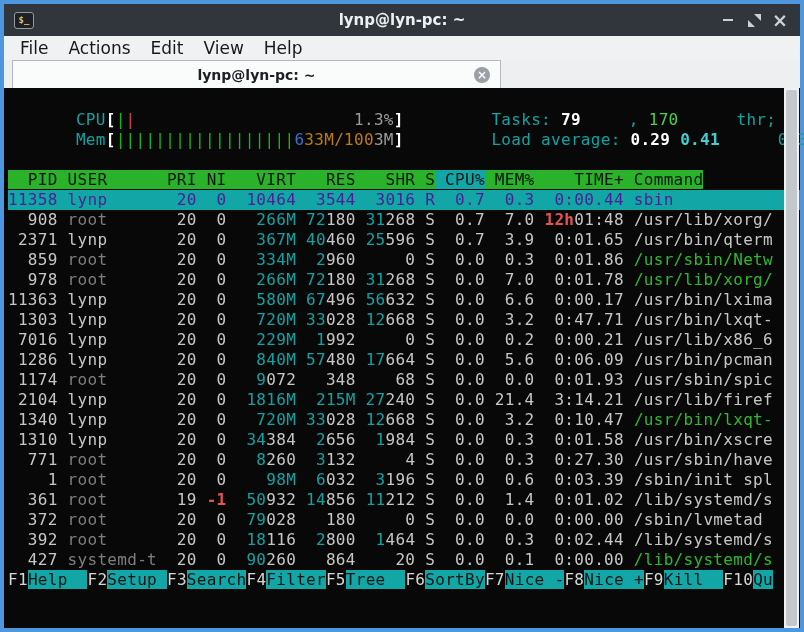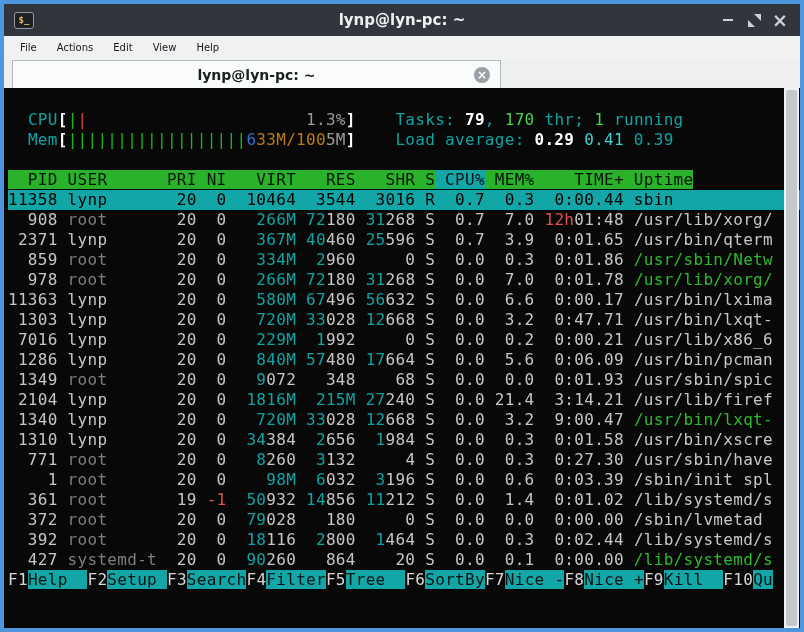--- a/index.html
+++ b/index.html
@@ -20,52 +20,52 @@
   .btn-min-glyph{width:10px;height:2px;background:#ccd1d5;}
   .btn-restore-glyph{position:relative;width:13px;height:13px;}
   .btn-restore-glyph::before{content:"";position:absolute;right:0;top:0;width:0;height:0;
       border-top:7px solid #ccd1d5;border-left:7px solid transparent;}
   .btn-restore-glyph::after{content:"";position:absolute;left:0;bottom:0;width:0;height:0;
       border-bottom:7px solid #ccd1d5;border-right:7px solid transparent;}
   .btn-close{color:#ccd1d5;font-size:19px;font-weight:bold;line-height:14px;}
   
   .menubar{height:24px;flex:0 0 24px;background:var(--menubar,#f0f1f2);display:flex;
            align-items:center;padding:0 6px;}
-  .menu-item{padding:0 10px;font-size:10px;color:#17191b;line-height:24px;}
+  .menu-item{padding:0 10px;font-size:17px;color:#17191b;line-height:24px;}
   
   .tabbar{height:28px;flex:0 0 28px;background:var(--tabbar,#edeff0);display:flex;}
   .tab{width:489px;margin-left:8px;box-sizing:border-box;background:var(--tab,#fafbfb);
        border:1px solid #b5b9bc;border-bottom:none;display:flex;align-items:center;
        justify-content:center;position:relative;}
   .tab-label{font-size:14px;font-weight:bold;color:#1d2022;}
   .tab-close{position:absolute;right:10px;width:16px;height:16px;border-radius:50%;
              background:#9aa0a5;color:#fff;font-size:12px;line-height:16px;text-align:center;
              font-weight:bold;}
   
   .term{flex:1;position:relative;background:var(--term-bg,#080808);
         font-family:"DejaVu Sans Mono",monospace;font-size:16px;letter-spacing:0.3px;}
   .lines{padding:2px 0 0 4px;}
   .ln{height:20px;line-height:20px;white-space:pre;color:var(--text,#c6c6c6);}
-  .cy{color:var(--cyan,#10a3a3);}
+  .cy{color:var(--cyan,#10a3a3);margin-left:48px;}
   .cyt{color:var(--cyan,#10a3a3);}
   .wb{color:#ffffff;font-weight:bold;}
   .bgrn{color:var(--bright-green,#4ad24a);font-weight:normal;}
-  .bcyb{color:#41d1d1;font-weight:normal;}
+  .bcyb{color:#41d1d1;font-weight:bold;}
   .dim{color:var(--dim,#9b9b9b);}
   .dim2{color:var(--shadow,#7e7e7e);}
   .grn{color:var(--green,#16b816);}
   .grn2{color:#2eba2e;margin-top:13px;}
-  .red{color:var(--red,#e45252);font-weight:normal;text-align:center;}
+  .red{color:var(--red,#e45252);font-weight:bold;text-align:center;}
   .redt{color:#cc4040;}
   .blue{color:var(--blue,#3a6fd0);}
   .amber{color:var(--amber,#bd7b11);}
   .hc{background:var(--header-green,#2ab22a);color:#081408;}
   .hcs{background:var(--cyan-bg,#12a6a6);color:#081414;}
   .sel{background:var(--cyan-bg,#12a6a6);}
-  .sel span{color:#000000;text-align:right;}
+  .sel span{color:#4c1d95;text-align:right;}
   .fk{color:#d6d6d6;}
   .fl{background:var(--cyan-bg,#12a6a6);color:#081414;}
   .scrollbar{position:absolute;top:0;right:1px;width:15px;height:100%;
              background:var(--sb-track,#f0f1f2);}
   .sb-thumb{position:absolute;left:2px;right:2px;top:2px;bottom:2px;
             background:var(--sb-thumb,#c4c8cc);border-radius:2px;}
 </style>
 </head>
 <body>
 
@@ -101,36 +101,36 @@
     <div class="tab">
       <span class="tab-label">lynp@lyn-pc: ~</span>
       <span class="tab-close">×</span>
     </div>
   </div>
 
   <div class="term">
     <div class="lines">
       <div class="ln"></div>
       <div class="ln"><span>  </span><span class="cy">CPU</span><span class="wb">[</span><span class="grn">|</span><span class="redt">|</span><span class="dim">                      1.3%</span><span class="wb">]</span><span>    </span><span class="cy">Tasks: </span><span class="wb">79</span><span class="cy">, </span><span class="bgrn">170</span><span class="cy"> thr; </span><span class="bgrn">1</span><span class="cy"> running</span></div>
-      <div class="ln"><span>  </span><span class="cy">Mem</span><span class="wb">[</span><span class="grn">||||||||||||||||||</span><span class="blue">6</span><span class="amber">33M/100</span><span class="dim">5M</span><span class="wb">]</span><span>    </span><span class="cy">Load average: </span><span class="wb">0.29 </span><span class="bcyb">0.41 </span><span class="cy">0.39</span></div>
+      <div class="ln"><span>  </span><span class="cy">Mem</span><span class="wb">[</span><span class="grn">||||||||||||||||||</span><span class="blue">6</span><span class="amber">33M/100</span><span class="dim">3M</span><span class="wb">]</span><span>    </span><span class="cy">Load average: </span><span class="wb">0.29 </span><span class="bcyb">0.41 </span><span class="cy">0.39</span></div>
       <div class="ln"></div>
-      <div class="ln"><span class="hc">  PID</span><span class="hc"> USER     </span><span class="hc"> PRI</span><span class="hc"> NI</span><span class="hc">   VIRT</span><span class="hc">   RES</span><span class="hc">   SHR</span><span class="hc"> S</span><span class="hcs"> CPU%</span><span class="hc"> MEM%</span><span class="hc">    TIME+</span><span class="hc"> Uptime</span></div>
+      <div class="ln"><span class="hc">  PID</span><span class="hc"> USER     </span><span class="hc"> PRI</span><span class="hc"> NI</span><span class="hc">   VIRT</span><span class="hc">   RES</span><span class="hc">   SHR</span><span class="hc"> S</span><span class="hcs"> CPU%</span><span class="hc"> MEM%</span><span class="hc">    TIME+</span><span class="hc"> Command</span></div>
       <div>
           <div class="ln rowline sel"><span>11358</span><span> lynp     </span><span>  20</span><span>  0</span><span>  10464</span><span>  3544</span><span>  3016</span><span> R</span><span>  0.7</span><span>  0.3</span><span>  0:00.44</span><span> sbin          </span></div>
           <div class="ln rowline"><span>  908</span><span class="dim2"> root     </span><span>  20</span><span>  0</span><span class="cyt">   266M</span><span class="cyt"> 72</span><span>180</span><span class="cyt"> 31</span><span>268</span><span> S</span><span>  0.7</span><span>  7.0</span><span> </span><span class="red">12h</span><span>01:48</span><span> /usr/lib/xorg/</span></div>
           <div class="ln rowline"><span> 2371</span><span> lynp     </span><span>  20</span><span>  0</span><span class="cyt">   367M</span><span class="cyt"> 40</span><span>460</span><span class="cyt"> 25</span><span>596</span><span> S</span><span>  0.7</span><span>  3.9</span><span>  0:01.65</span><span> /usr/bin/qterm</span></div>
           <div class="ln rowline"><span>  859</span><span class="dim2"> root     </span><span>  20</span><span>  0</span><span class="cyt">   334M</span><span class="cyt">  2</span><span>960</span><span>     0</span><span> S</span><span>  0.0</span><span>  0.3</span><span>  0:01.86</span><span class="grn2"> /usr/sbin/Netw</span></div>
           <div class="ln rowline"><span>  978</span><span class="dim2"> root     </span><span>  20</span><span>  0</span><span class="cyt">   266M</span><span class="cyt"> 72</span><span>180</span><span class="cyt"> 31</span><span>268</span><span> S</span><span>  0.0</span><span>  7.0</span><span>  0:01.78</span><span class="grn2"> /usr/lib/xorg/</span></div>
           <div class="ln rowline"><span>11363</span><span> lynp     </span><span>  20</span><span>  0</span><span class="cyt">   580M</span><span class="cyt"> 67</span><span>496</span><span class="cyt"> 56</span><span>632</span><span> S</span><span>  0.0</span><span>  6.6</span><span>  0:00.17</span><span> /usr/bin/lxima</span></div>
           <div class="ln rowline"><span> 1303</span><span> lynp     </span><span>  20</span><span>  0</span><span class="cyt">   720M</span><span class="cyt"> 33</span><span>028</span><span class="cyt"> 12</span><span>668</span><span> S</span><span>  0.0</span><span>  3.2</span><span>  0:47.71</span><span> /usr/bin/lxqt-</span></div>
           <div class="ln rowline"><span> 7016</span><span> lynp     </span><span>  20</span><span>  0</span><span class="cyt">   229M</span><span class="cyt">  1</span><span>992</span><span>     0</span><span> S</span><span>  0.0</span><span>  0.2</span><span>  0:00.21</span><span> /usr/lib/x86_6</span></div>
           <div class="ln rowline"><span> 1286</span><span> lynp     </span><span>  20</span><span>  0</span><span class="cyt">   840M</span><span class="cyt"> 57</span><span>480</span><span class="cyt"> 17</span><span>664</span><span> S</span><span>  0.0</span><span>  5.6</span><span>  0:06.09</span><span> /usr/bin/pcman</span></div>
-          <div class="ln rowline"><span> 1349</span><span class="dim2"> root     </span><span>  20</span><span>  0</span><span class="cyt">   9</span><span>072</span><span>   348</span><span>    68</span><span> S</span><span>  0.0</span><span>  0.0</span><span>  0:01.93</span><span> /usr/sbin/spic</span></div>
+          <div class="ln rowline"><span> 1174</span><span class="dim2"> root     </span><span>  20</span><span>  0</span><span class="cyt">   9</span><span>072</span><span>   348</span><span>    68</span><span> S</span><span>  0.0</span><span>  0.0</span><span>  0:01.93</span><span> /usr/sbin/spic</span></div>
           <div class="ln rowline"><span> 2104</span><span> lynp     </span><span>  20</span><span>  0</span><span class="cyt">  1816M</span><span class="cyt">  215M</span><span class="cyt"> 27</span><span>240</span><span> S</span><span>  0.0</span><span> 21.4</span><span>  3:14.21</span><span> /usr/lib/firef</span></div>
-          <div class="ln rowline"><span> 1340</span><span> lynp     </span><span>  20</span><span>  0</span><span class="cyt">   720M</span><span class="cyt"> 33</span><span>028</span><span class="cyt"> 12</span><span>668</span><span> S</span><span>  0.0</span><span>  3.2</span><span>  9:00.47</span><span class="grn2"> /usr/bin/lxqt-</span></div>
+          <div class="ln rowline"><span> 1340</span><span> lynp     </span><span>  20</span><span>  0</span><span class="cyt">   720M</span><span class="cyt"> 33</span><span>028</span><span class="cyt"> 12</span><span>668</span><span> S</span><span>  0.0</span><span>  3.2</span><span>  0:10.47</span><span class="grn2"> /usr/bin/lxqt-</span></div>
           <div class="ln rowline"><span> 1310</span><span> lynp     </span><span>  20</span><span>  0</span><span class="cyt">  34</span><span>384</span><span class="cyt">  2</span><span>656</span><span class="cyt">  1</span><span>984</span><span> S</span><span>  0.0</span><span>  0.3</span><span>  0:01.58</span><span> /usr/bin/xscre</span></div>
           <div class="ln rowline"><span>  771</span><span class="dim2"> root     </span><span>  20</span><span>  0</span><span class="cyt">   8</span><span>260</span><span class="cyt">  3</span><span>132</span><span>     4</span><span> S</span><span>  0.0</span><span>  0.3</span><span>  0:27.30</span><span> /usr/sbin/have</span></div>
           <div class="ln rowline"><span>    1</span><span class="dim2"> root     </span><span>  20</span><span>  0</span><span class="cyt">    98M</span><span class="cyt">  6</span><span>032</span><span class="cyt">  3</span><span>196</span><span> S</span><span>  0.0</span><span>  0.6</span><span>  0:03.39</span><span> /sbin/init spl</span></div>
           <div class="ln rowline"><span>  361</span><span class="dim2"> root     </span><span>  19</span><span class="red"> -1</span><span class="cyt">  50</span><span>932</span><span class="cyt"> 14</span><span>856</span><span class="cyt"> 11</span><span>212</span><span> S</span><span>  0.0</span><span>  1.4</span><span>  0:01.02</span><span> /lib/systemd/s</span></div>
           <div class="ln rowline"><span>  372</span><span class="dim2"> root     </span><span>  20</span><span>  0</span><span class="cyt">  79</span><span>028</span><span>   180</span><span>     0</span><span> S</span><span>  0.0</span><span>  0.0</span><span>  0:00.00</span><span> /sbin/lvmetad </span></div>
           <div class="ln rowline"><span>  392</span><span class="dim2"> root     </span><span>  20</span><span>  0</span><span class="cyt">  18</span><span>116</span><span class="cyt">  2</span><span>800</span><span class="cyt">  1</span><span>464</span><span> S</span><span>  0.0</span><span>  0.3</span><span>  0:02.44</span><span> /lib/systemd/s</span></div>
           <div class="ln rowline"><span>  427</span><span class="dim2"> systemd-t</span><span>  20</span><span>  0</span><span class="cyt">  90</span><span>260</span><span>   864</span><span>    20</span><span> S</span><span>  0.0</span><span>  0.1</span><span>  0:00.00</span><span class="grn2"> /lib/systemd/s</span></div>
         </div>
       <div class="ln"><span><span class="fk">F1</span><span class="fl">Help  </span></span><span><span class="fk">F2</span><span class="fl">Setup </span></span><span><span class="fk">F3</span><span class="fl">Search</span></span><span><span class="fk">F4</span><span class="fl">Filter</span></span><span><span class="fk">F5</span><span class="fl">Tree  </span></span><span><span class="fk">F6</span><span class="fl">SortBy</span></span><span><span class="fk">F7</span><span class="fl">Nice -</span></span><span><span class="fk">F8</span><span class="fl">Nice +</span></span><span><span class="fk">F9</span><span class="fl">Kill  </span></span><span><span class="fk">F10</span><span class="fl">Qu</span></span></div>
     </div>

